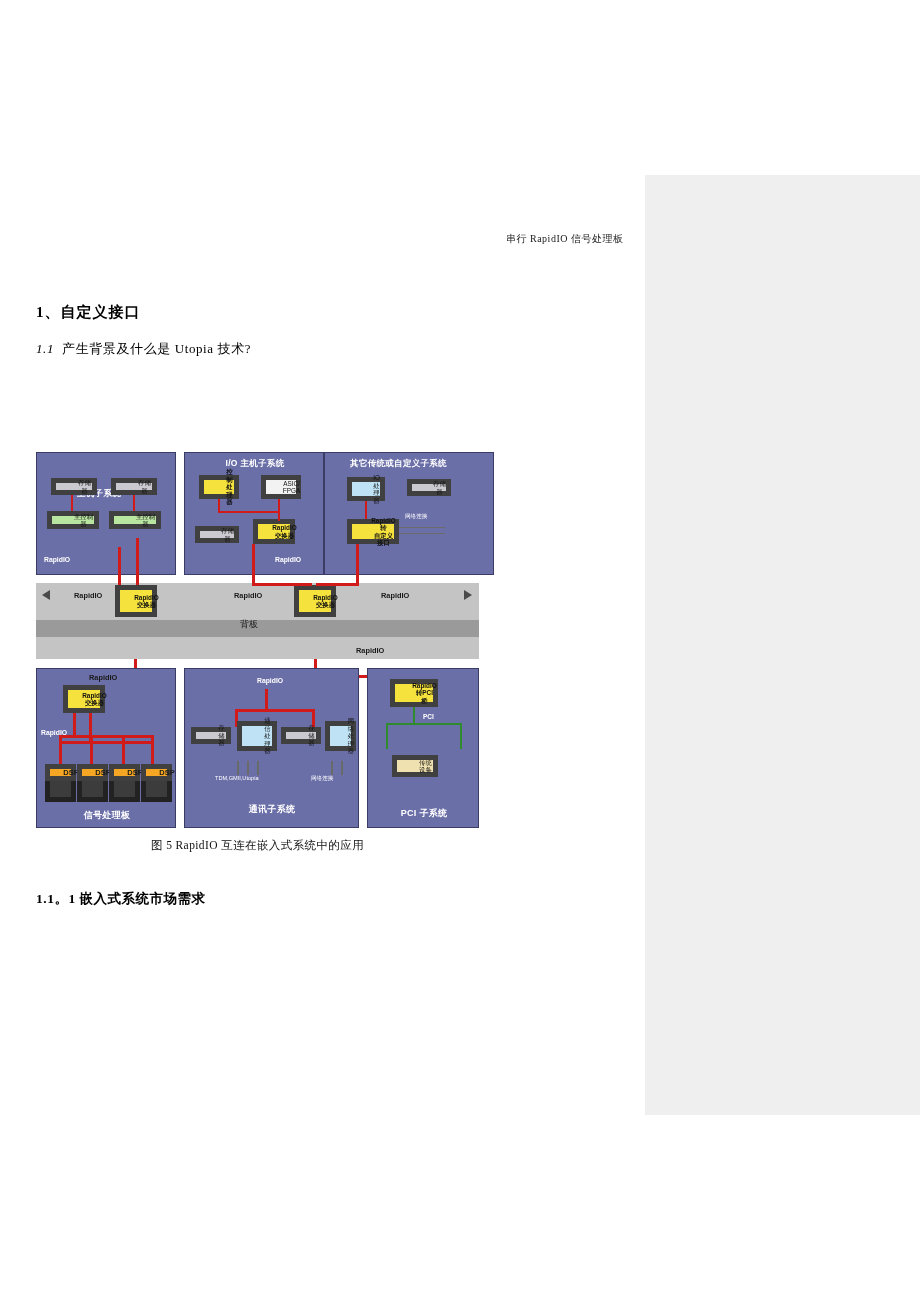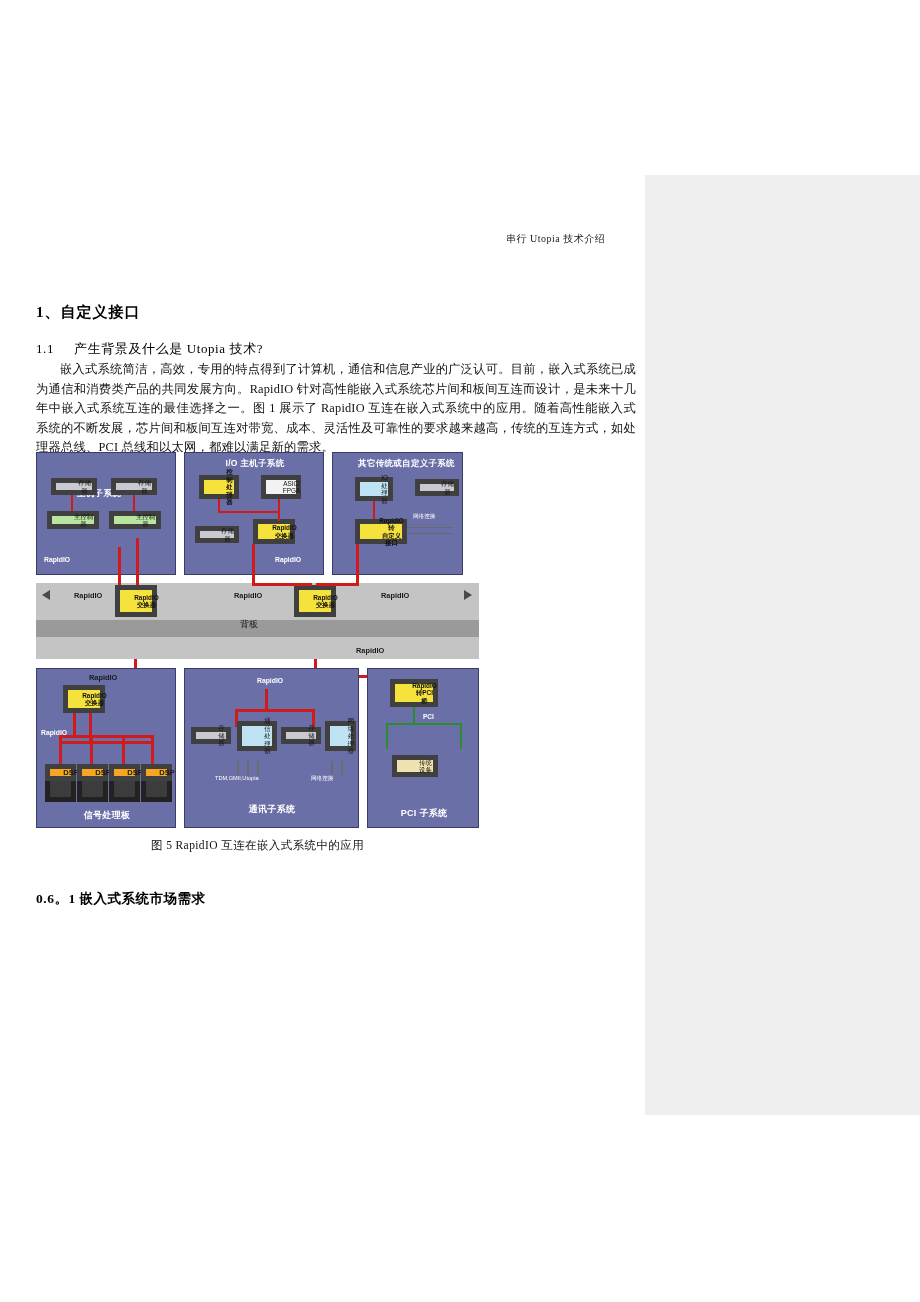--- a/index.html
+++ b/index.html
@@ -63,21 +63,21 @@
     letter-spacing: 1px;
   }
   .h2 {
     position: absolute;
     left: 0px;
     top: 340px;
     font-size: 13px;
     color: #000;
     letter-spacing: 0.6px;
   }
-  .h2 .num { margin-right: 20px; }
+  .h2 .num { margin-right: 8px; font-style: italic; }
   .para {
     position: absolute;
     left: 0px;
     top: 360px;
     width: 600px;
     font-size: 12.3px;
     line-height: 19.5px;
     color: #111;
     text-align: justify;
     text-indent: 24px;
@@ -200,32 +200,31 @@
 </style>
 </head>
 <body>
 
 <div class="page">
 
   <div class="right-panel"></div>
 
   <div class="content">
 
-    <div class="header-right">串行 Utopia 技术介绍</div>
+    <div class="header-right">串行 RapidIO 信号处理板</div>
 
 
     <div class="h1">
       <span>1、</span><span>自定义接口</span>
     </div>
 
     <div class="h2">
       <span class="num">1.1</span><span>产生背景及什么是 Utopia 技术?</span>
     </div>
 
-    <div class="para">嵌入式系统简洁，高效，专用的特点得到了计算机，通信和信息产业的广泛认可。目前，嵌入式系统已成为通信和消费类产品的共同发展方向。RapidIO 针对高性能嵌入式系统芯片间和板间互连而设计，是未来十几年中嵌入式系统互连的最佳选择之一。图 1 展示了 RapidIO 互连在嵌入式系统中的应用。随着高性能嵌入式系统的不断发展，芯片间和板间互连对带宽、成本、灵活性及可靠性的要求越来越高，传统的互连方式，如处理器总线、PCI 总线和以太网，都难以满足新的需求。</div>
 
     <div class="figure">
 
       <div class="fig-box panel" style="left:0px; top:0px; width:140px; height:123px;">
         <div class="panel-title" style="left:12px; top:5px; width:100px;margin-top:30px;">主机子系统</div>
         <div class="inner-lbl grey-box" style="left:14px; top:25px; width:46px; height:17px;">存储器</div>
         <div class="inner-lbl grey-box" style="left:74px; top:25px; width:46px; height:17px;">存储器</div>
         <div class="inner-lbl green-box" style="left:10px; top:58px; width:52px; height:18px;">主控制器</div>
         <div class="inner-lbl green-box" style="left:72px; top:58px; width:52px; height:18px;">主控制器</div>
         <div class="red-line" style="left:34px; top:42px; width:2px; height:16px;"></div>
@@ -238,21 +237,21 @@
         <div class="inner-lbl yellow-box" style="left:14px; top:22px; width:40px; height:24px;">控制<br>处理器</div>
         <div class="inner-lbl white-box" style="left:76px; top:22px; width:40px; height:24px;">ASIC/<br>FPGA</div>
         <div class="inner-lbl grey-box" style="left:10px; top:73px; width:44px; height:17px;">存储器</div>
         <div class="inner-lbl yellow-box" style="left:68px; top:66px; width:42px; height:25px;">RapidIO<br>交换器</div>
         <div class="red-line" style="left:33px; top:46px; width:2px; height:14px;"></div>
         <div class="red-line" style="left:33px; top:58px; width:62px; height:2px;"></div>
         <div class="red-line" style="left:93px; top:46px; width:2px; height:22px;"></div>
         <div class="rio-lbl" style="left:90px; top:103px;">RapidIO</div>
       </div>
 
-      <div class="fig-box panel" style="left:296px; top:0px; width:131px; height:123px;">
+      <div class="fig-box panel" style="left:288px; top:0px; width:170px; height:123px;">
         <div class="panel-title" style="left:6px; top:5px; width:135px;">其它传统或自定义子系统</div>
         <div class="inner-lbl blue-box" style="left:22px; top:24px; width:38px; height:24px;">IO<br>处理器</div>
         <div class="inner-lbl grey-box" style="left:82px; top:26px; width:44px; height:17px;">存储器</div>
         <div class="inner-lbl yellow-box" style="left:22px; top:66px; width:52px; height:25px;">RapidIO 转<br>自定义接口</div>
         <div class="red-line" style="left:40px; top:48px; width:2px; height:18px;"></div>
         <div class="grey-line" style="left:74px; top:74px; width:46px; height:1px;"></div>
         <div class="grey-line" style="left:74px; top:80px; width:46px; height:1px;"></div>
         <div class="tiny-lbl-w" style="left:80px; top:60px;">网络连接</div>
       </div>
 
@@ -332,16 +331,16 @@
         <div class="grey-line" style="left:156px; top:92px; width:2px; height:14px;"></div>
         <div class="tiny-lbl-w" style="left:30px; top:106px;">TDM,GMII,Utopia</div>
         <div class="tiny-lbl-w" style="left:126px; top:106px;">网络连接</div>
         <div class="panel-title" style="left:42px; top:134px; width:90px; font-size:9px;">通讯子系统</div>
       </div>
 
     </div>
 
     <div class="fig-caption">图 5 RapidIO 互连在嵌入式系统中的应用</div>
 
-    <div class="h3">0.6。1 嵌入式系统市场需求</div>
+    <div class="h3">1.1。1 嵌入式系统市场需求</div>
 
   </div>
 </div>
 
 </body></html>

